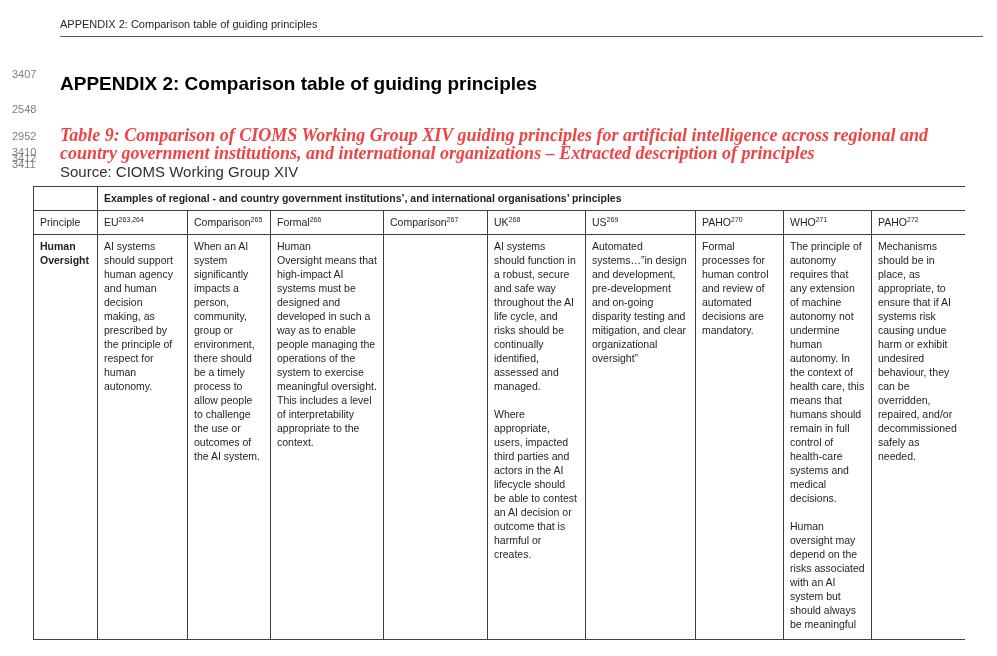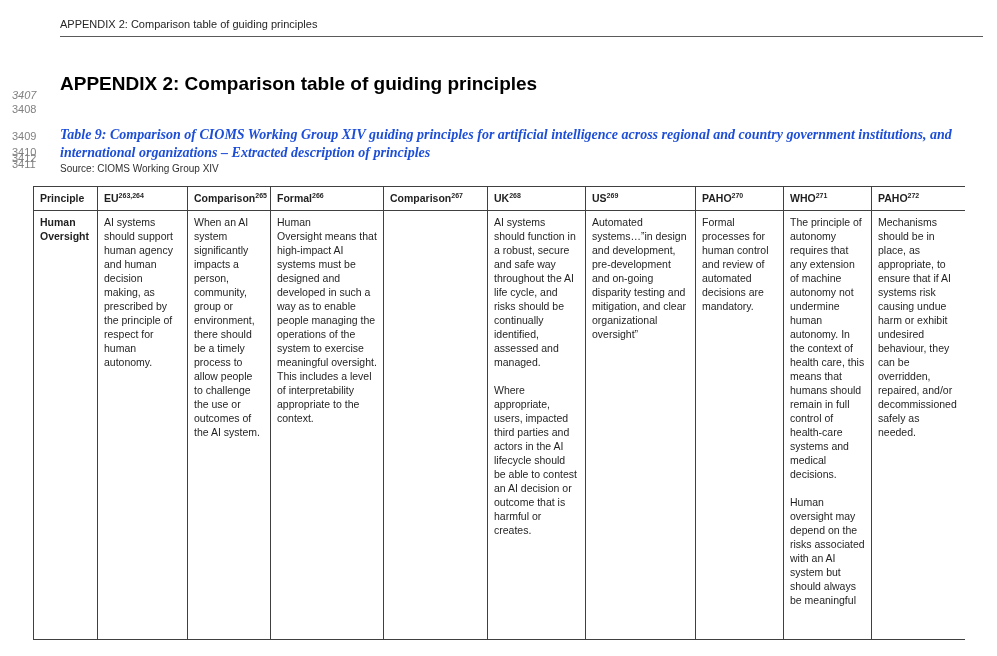--- a/index.html
+++ b/index.html
@@ -13,70 +13,70 @@
   .runhead{
     position:absolute;left:60px;right:14px;top:18px;
     font-size:11px;color:#262626;
     padding-bottom:6px;border-bottom:1px solid #5a5a5a;
   }
   
   .lineno{
     position:absolute;left:12px;width:30px;
     font-size:11px;color:#808080;text-align:left;
   }
-  .ln-3407{top:89px;font-style:italic;} .ln-3408{top:103px;} .ln-3409{top:130px;}
+  .ln-3407{top:68px;} .ln-3408{top:103px;} .ln-3409{top:130px;}
   .ln-3410{top:146px;} .ln-3411{top:158px;} .ln-3412{top:152px;}
   
   .h1{
     position:absolute;left:60px;top:73px;width:900px;
     font-size:19px;font-weight:bold;color:#000000;
   }
   
   .caption{
     position:absolute;left:60px;top:126px;width:905px;
     font-family:"Liberation Serif","DejaVu Serif",serif;
     font-style:italic;font-weight:bold;
-    font-size:14px;line-height:18px;color:#1d4ed8;
+    font-size:18px;line-height:18px;color:#ef4444;
   }
   .source{
     position:absolute;left:60px;top:163px;width:600px;
-    font-size:10px;color:#303030;
+    font-size:15px;color:#303030;
   }
   
   .tablewrap{
     position:absolute;left:33px;top:186px;width:932px;height:453px;
     overflow:hidden;border-bottom:1px solid #404040;
   }
   table.cmp{
     border-collapse:collapse;table-layout:fixed;width:932px;
   }
   table.cmp th, table.cmp td{
     border:1px solid #404040;
     vertical-align:top;text-align:left;
     padding:4px 6px;
     font-size:10.5px;line-height:14px;
     overflow:hidden;
   }
   th.spanhead{
     text-align:center;font-weight:bold;padding:4px 2px;
     height:15px;
   }
-  tr.cols th{font-weight:bold;height:15px;white-space:nowrap;}
+  tr.cols th{font-weight:normal;height:15px;white-space:nowrap;}
   tr.cols th sup{font-size:7px;line-height:0;}
   td.body{white-space:pre-wrap;height:420px;}
   td.principle{font-weight:bold;}
 </style>
 </head>
 <body>
 
 <div class="runhead">APPENDIX 2: Comparison table of guiding principles</div>
 
 <div class="lineno ln-3407">3407</div>
-<div class="lineno ln-3408">3408</div>
-<div class="lineno ln-3409">3409</div>
+<div class="lineno ln-3408">2548</div>
+<div class="lineno ln-3409">2952</div>
 <div class="lineno ln-3410">3410</div>
 <div class="lineno ln-3411">3411</div>
 <div class="lineno ln-3412">3412</div>
 
 <div class="h1">APPENDIX 2: Comparison table of guiding principles</div>
 
 <div class="caption">Table 9: Comparison of CIOMS Working Group XIV guiding principles for artificial intelligence across regional and country government institutions, and international organizations – Extracted description of principles</div>
 
 <div class="source">Source: CIOMS Working Group XIV</div>
 
@@ -88,20 +88,24 @@
         <col style="width:83px">
       <col style="width:113px">
         <col style="width:104px">
         <col style="width:98px">
       <col style="width:110px">
         <col style="width:88px">
         <col style="width:88px">
       <col style="width:94px">
     </colgroup>
     <tbody>
+        <tr>
+      <th></th>
+      <th class="spanhead" colspan="9">Examples of regional - and country government institutions’, and international organisations’ principles</th>
+    </tr>
     <tr class="cols">
       <th><span>Principle</span></th>
       <th><span>EU</span><sup>263,264</sup></th>
       <th><span>Comparison</span><sup>265</sup></th>
       <th><span>Formal</span><sup>266</sup></th>
       <th><span>Comparison</span><sup>267</sup></th>
       <th><span>UK</span><sup>268</sup></th>
       <th><span>US</span><sup>269</sup></th>
       <th><span>PAHO</span><sup>270</sup></th>
       <th><span>WHO</span><sup>271</sup></th>

